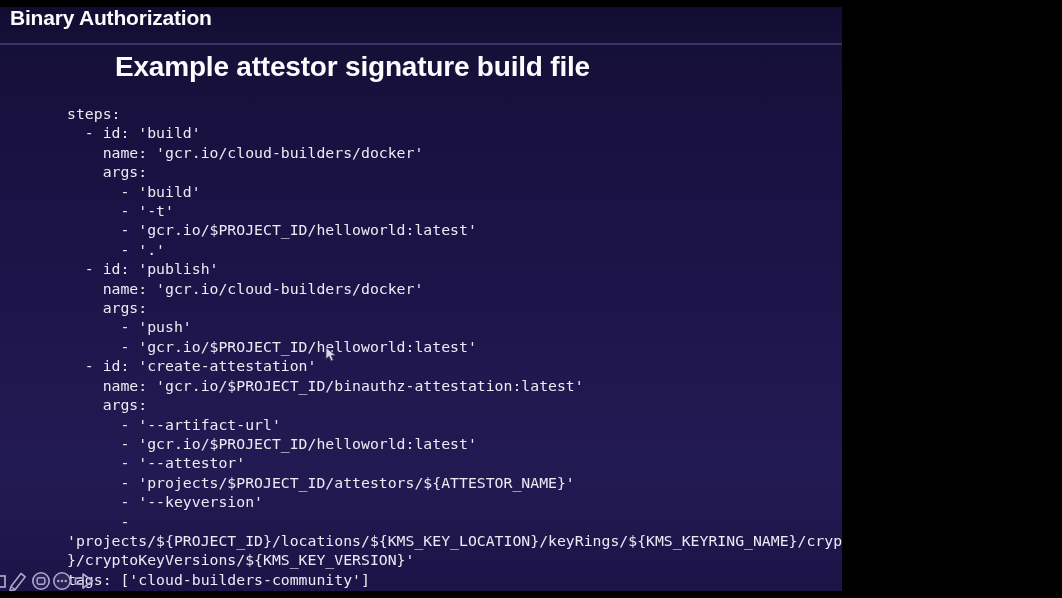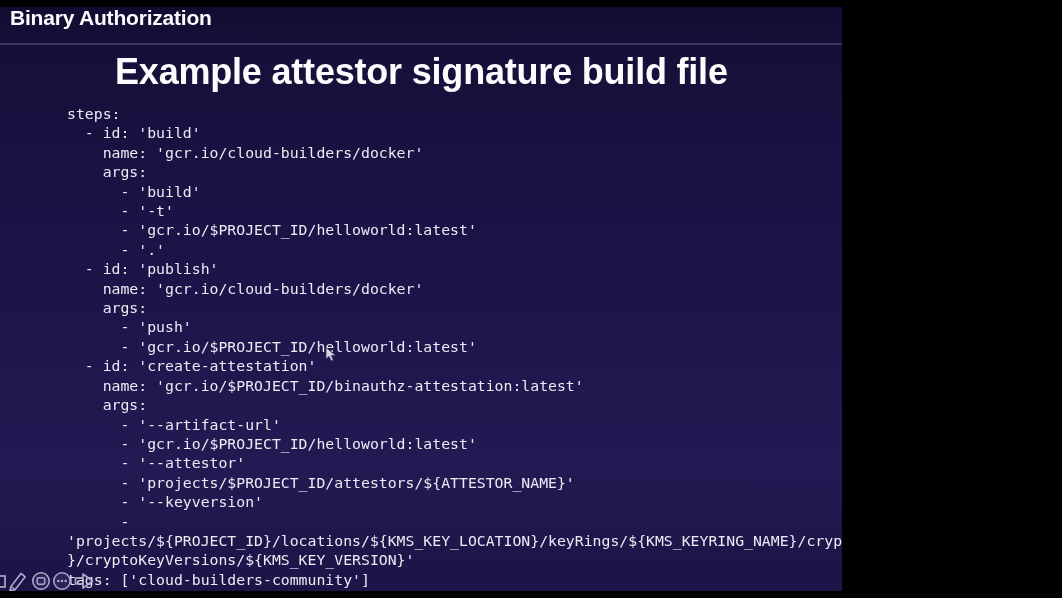--- a/index.html
+++ b/index.html
@@ -45,21 +45,21 @@
     top: 43px;
     width: 1062px;
     height: 2px;
     background: #3a3465;
   }
   .slide-title {
     position: absolute;
     left: 115px;
     top: 51px;
     margin: 0;
-    font-size: 36px;
+    font-size: 28px;
     font-weight: 700;
     letter-spacing: -0.2px;
     color: #fcfcfe;
   }
   .code {
     position: absolute;
     left: 55px;
     top: 92px;
     margin: 12px;
     font-family: "DejaVu Sans Mono", monospace;

